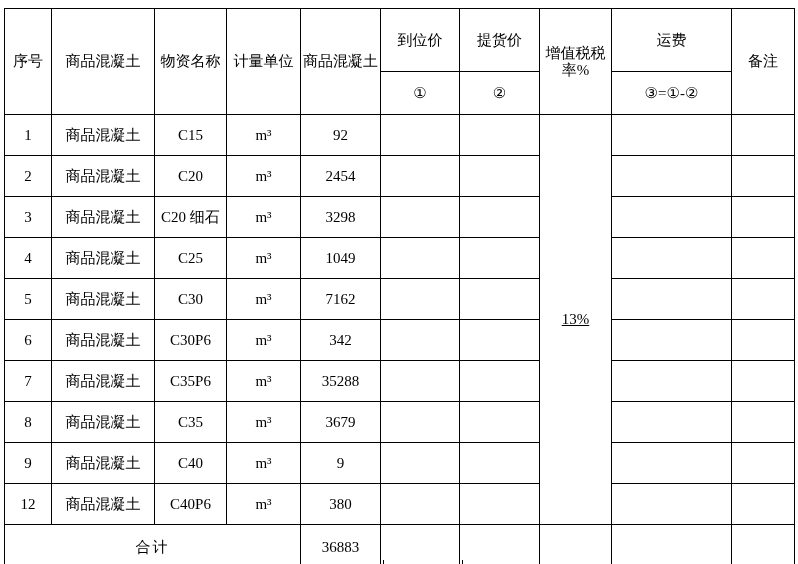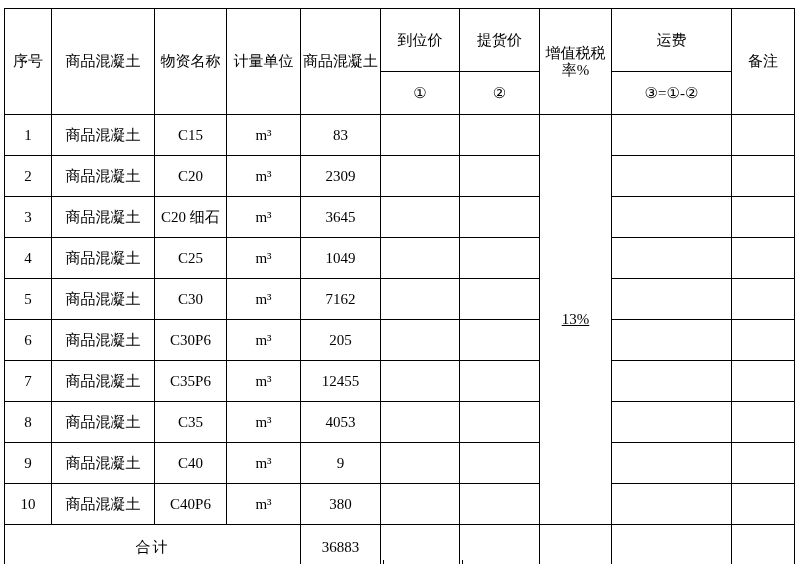--- a/index.html
+++ b/index.html
@@ -124,46 +124,46 @@
         <td class="circled">①</td>
         <td class="circled">②</td>
         <td class="freight-formula">③=①-②</td>
       </tr>
 
       <tr class="body-row">
         <td class="seq-cell">1</td>
         <td class="cell-text">商品混凝土</td>
         <td class="cell-text">C15</td>
         <td class="unit-cell">m³</td>
-        <td class="cell-text">83</td>
+        <td class="cell-text">92</td>
         <td></td>
         <td></td>
         <td class="tax-val" rowspan="10">13%</td>
         <td></td>
         <td></td>
       </tr>
 
       <tr class="body-row">
         <td class="seq-cell">2</td>
         <td class="cell-text">商品混凝土</td>
         <td class="cell-text">C20</td>
         <td class="unit-cell">m³</td>
-        <td class="cell-text">2309</td>
+        <td class="cell-text">2454</td>
         <td></td>
         <td></td>
         <td></td>
         <td></td>
       </tr>
 
       <tr class="body-row">
         <td class="seq-cell">3</td>
         <td class="cell-text">商品混凝土</td>
         <td class="cell-text">C20 细石</td>
         <td class="unit-cell">m³</td>
-        <td class="cell-text">3645</td>
+        <td class="cell-text">3298</td>
         <td></td>
         <td></td>
         <td></td>
         <td></td>
       </tr>
 
       <tr class="body-row">
         <td class="seq-cell">4</td>
         <td class="cell-text">商品混凝土</td>
         <td class="cell-text">C25</td>
@@ -185,65 +185,65 @@
         <td></td>
         <td></td>
         <td></td>
       </tr>
 
       <tr class="body-row">
         <td class="seq-cell">6</td>
         <td class="cell-text">商品混凝土</td>
         <td class="cell-text">C30P6</td>
         <td class="unit-cell">m³</td>
-        <td class="cell-text">205</td>
+        <td class="cell-text">342</td>
         <td></td>
         <td></td>
         <td></td>
         <td></td>
       </tr>
 
       <tr class="body-row">
         <td class="seq-cell">7</td>
         <td class="cell-text">商品混凝土</td>
         <td class="cell-text">C35P6</td>
         <td class="unit-cell">m³</td>
-        <td class="cell-text">12455</td>
+        <td class="cell-text">35288</td>
         <td></td>
         <td></td>
         <td></td>
         <td></td>
       </tr>
 
       <tr class="body-row">
         <td class="seq-cell">8</td>
         <td class="cell-text">商品混凝土</td>
         <td class="cell-text">C35</td>
         <td class="unit-cell">m³</td>
-        <td class="cell-text">4053</td>
+        <td class="cell-text">3679</td>
         <td></td>
         <td></td>
         <td></td>
         <td></td>
       </tr>
 
       <tr class="body-row">
         <td class="seq-cell">9</td>
         <td class="cell-text">商品混凝土</td>
         <td class="cell-text">C40</td>
         <td class="unit-cell">m³</td>
         <td class="cell-text">9</td>
         <td></td>
         <td></td>
         <td></td>
         <td></td>
       </tr>
 
       <tr class="body-row">
-        <td class="seq-cell">10</td>
+        <td class="seq-cell">12</td>
         <td class="cell-text">商品混凝土</td>
         <td class="cell-text">C40P6</td>
         <td class="unit-cell">m³</td>
         <td class="cell-text">380</td>
         <td></td>
         <td></td>
         <td></td>
         <td></td>
       </tr>
 

